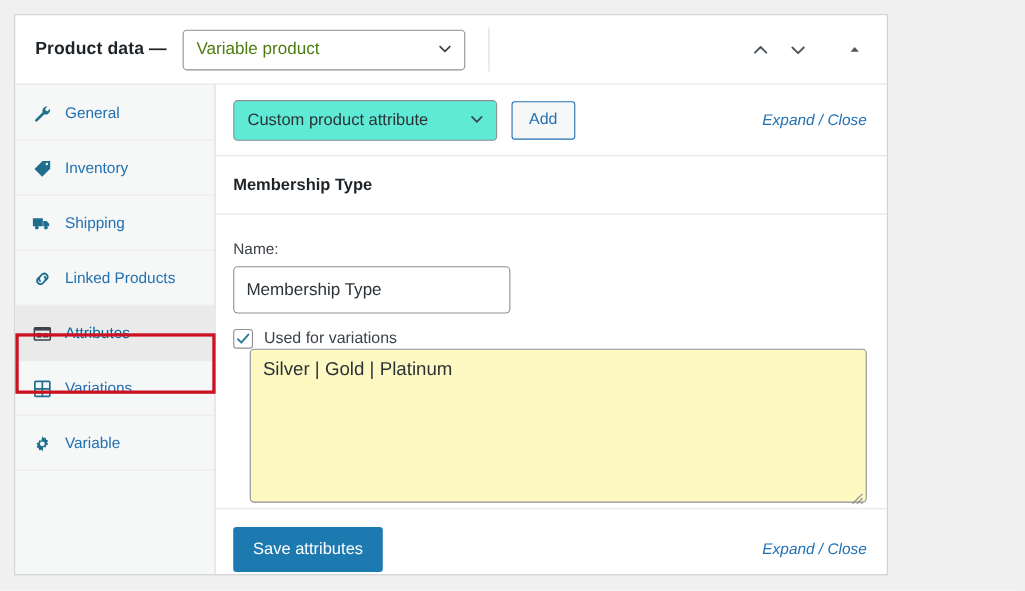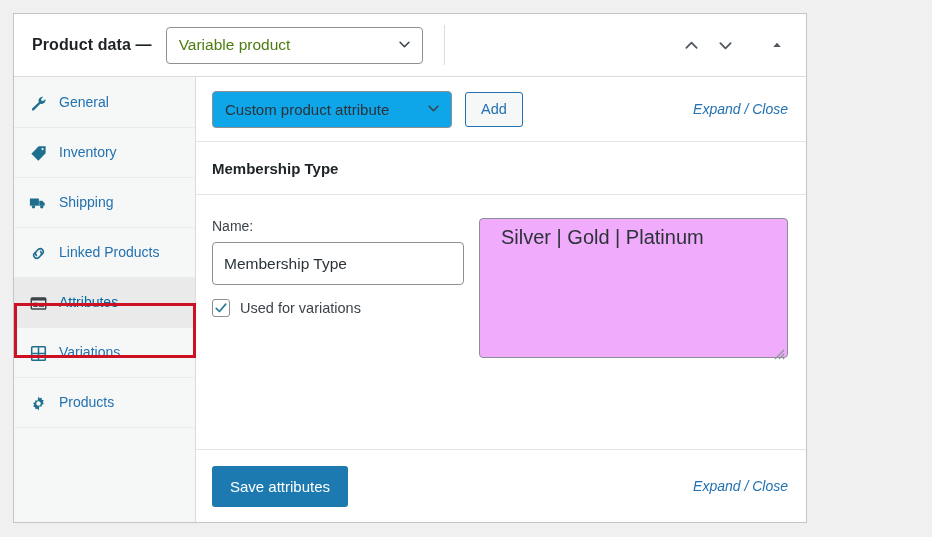--- a/index.html
+++ b/index.html
@@ -168,21 +168,21 @@
     padding: 0 18px 0 16px;
     box-sizing: border-box;
     border-bottom: 1px solid #e5e5e5;
   }
   .attr-type-select {
     position: relative;
     width: 240px;
     height: 37px;
     border: 1px solid #8c8f94;
     border-radius: 4px;
-    background: #0ea5e9;
+    background: #5eead4;
     display: flex;
     align-items: center;
     padding: 0 12px;
     box-sizing: border-box;
   }
   .attr-type-select .sel-text {
     font-size: 15px;
     color: #2c3338;
     white-space: nowrap;
   }
@@ -221,20 +221,21 @@
   #attr-heading {
     font-size: 15px;
     font-weight: 700;
     color: #1d2327;
   }
 
   #attr-fields {
     display: flex;
     padding: 23px 18px 0 16px;
     box-sizing: border-box;
+    flex-direction: column;
   }
   .field-col-name { width: 252px; min-width: 252px; }
   .field-col-value { flex: 1; margin-left: 15px; }
 
   .field-label {
     font-size: 14px;
     color: #3c434a;
     margin-bottom: 8px;
     display: block;
   }
@@ -249,25 +250,25 @@
     font-family: "Liberation Sans", sans-serif;
     padding: 0 11px;
     box-sizing: border-box;
   }
   .textarea-wrap { position: relative; }
   #attr-values-textarea {
     width: 100%;
     height: 140px;
     border: 1px solid #8c8f94;
     border-radius: 4px;
-    background: #f0abfc;
-    font-size: 20px;
+    background: #fef9c3;
+    font-size: 17px;
     color: #2c3338;
     font-family: "Liberation Sans", sans-serif;
-    padding: 8px 21px;
+    padding: 8px 11px;
     box-sizing: border-box;
     resize: none;
     line-height: 20px;
   }
   .resize-grip {
     position: absolute;
     right: 3px;
     bottom: 5px;
     width: 11px;
     height: 11px;
@@ -425,21 +426,21 @@
         <span class="side-label">Variations</span>
       </div>
 
       <div class="side-item">
         <span class="side-ico">
           <svg viewBox="0 0 20 20" width="17" height="17">
               <path d="M10 1.5l1.1 2.2 2.4-.6.5 2.4 2.3.9-1.3 2.1 1.3 2.1-2.3.9-.5 2.4-2.4-.6L10 18.5l-1.1-2.2-2.4.6-.5-2.4-2.3-.9 1.3-2.1-1.3-2.1 2.3-.9.5-2.4 2.4.6z" fill="#1e6f8e"></path>
               <circle cx="10" cy="10" r="2.6" fill="#f6f7f7"></circle>
             </svg>
         </span>
-        <span class="side-label">Products</span>
+        <span class="side-label">Variable</span>
       </div>
 
 
       <div id="active-highlight"></div>
     </div>
 
     <div id="content">
 
       <div id="attr-toolbar">
         <div class="attr-type-select">

